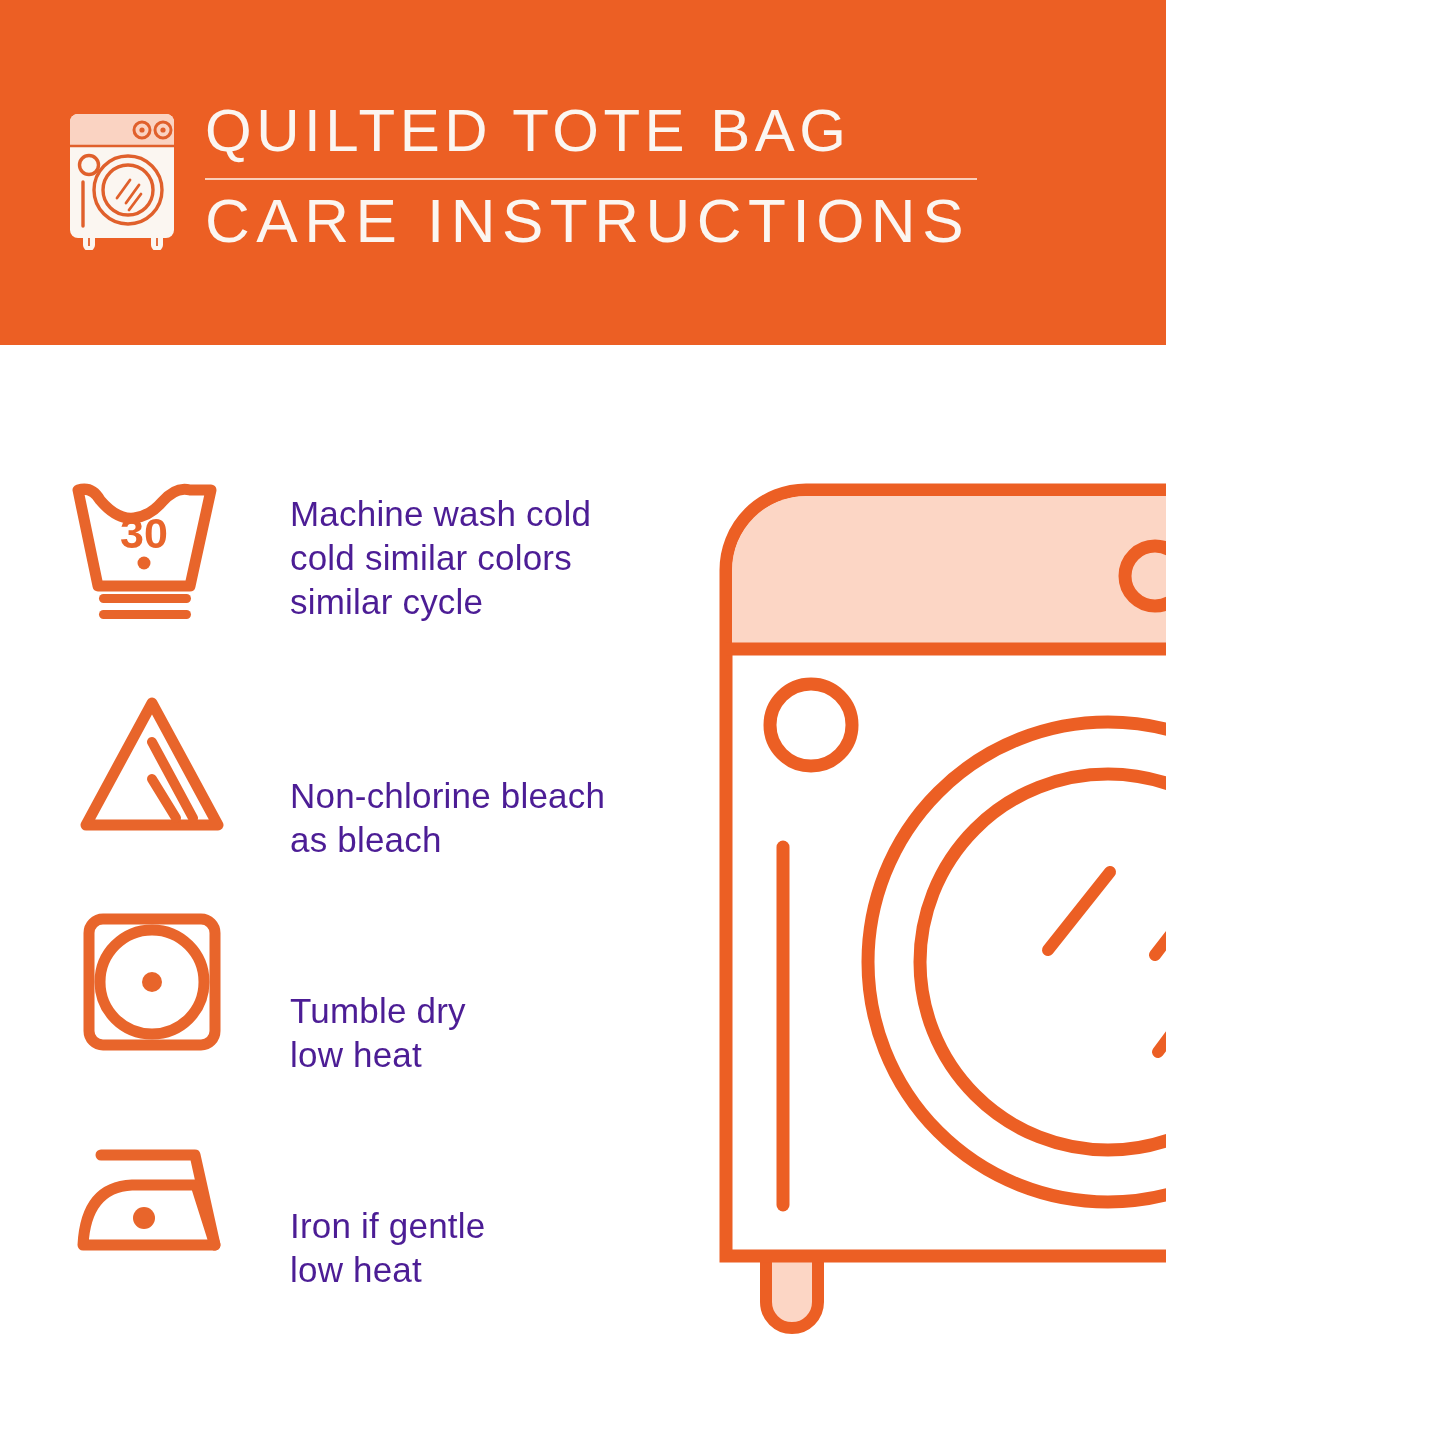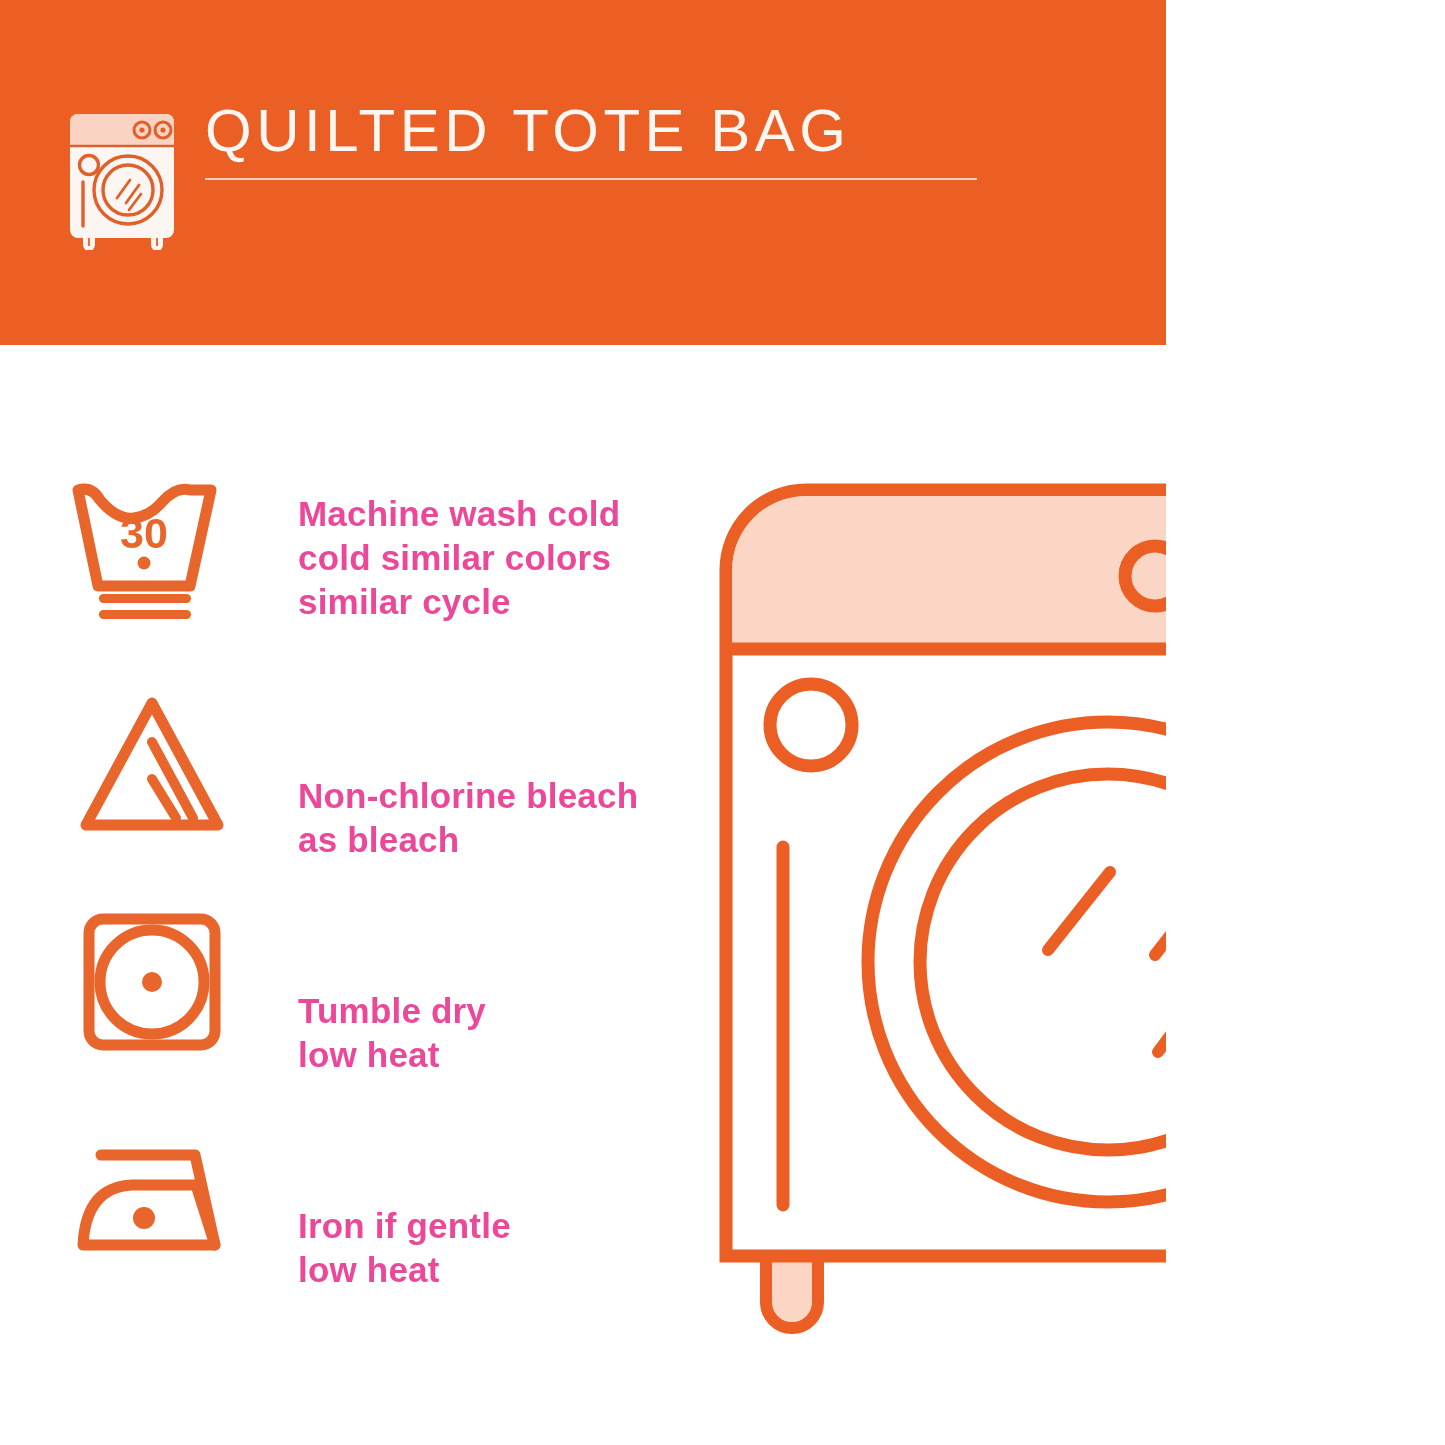--- a/index.html
+++ b/index.html
@@ -74,26 +74,26 @@
   }
   .care-symbol {
     position: absolute;
     left: 70px;
     top: 0;
     width: 165px;
     height: 165px;
   }
   .care-label {
     position: absolute;
-    left: 298px;
+    left: 290px;
     width: 400px;
-    color: #ec4899;
+    color: #4c1d95;
     font-size: 35px;
     line-height: 44px;
-    font-weight: 700;
+    font-weight: 400;
     letter-spacing: 0.2px;
   }
   .care-label.lines3 { top: 22px; }
   .care-label.lines2 { top: 45px; margin-top: 44px; }
 
   
   #washer-illustration {
     position: absolute;
     left: 718px;
     top: 482px;
@@ -133,20 +133,21 @@
 
       <path d="M22 134 v7 a5 5 0 0 0 10 0 v-7 z" fill="#FBF6F1" stroke="#FBF6F1" stroke-width="2"></path>
       <path d="M90 134 v7 a5 5 0 0 0 10 0 v-7 z" fill="#FBF6F1" stroke="#FBF6F1" stroke-width="2"></path>
       <line x1="27" y1="134" x2="27" y2="142" stroke="#E0602C" stroke-width="1.8"></line>
       <line x1="95" y1="134" x2="95" y2="142" stroke="#E0602C" stroke-width="1.8"></line>
     </svg>
 
     <div id="header-text-block">
       <div id="title-main">QUILTED TOTE BAG</div>
       <div id="title-divider"></div>
+      <div id="title-sub">CARE INSTRUCTIONS</div>
     </div>
   </div>
 
   <div id="care-list">
 
     <div class="care-row">
       <svg class="care-symbol" viewBox="0 0 165 165" aria-hidden="true">
 
         <path d="M8 20 Q22 16 30 30 Q47 50 64 48 Q80 46 92 32 Q106 16 120 20
                  L141 20 L120 116 L28 116 Z" fill="none" stroke="#E8652B" stroke-width="11" stroke-linecap="round" stroke-linejoin="round"></path>

